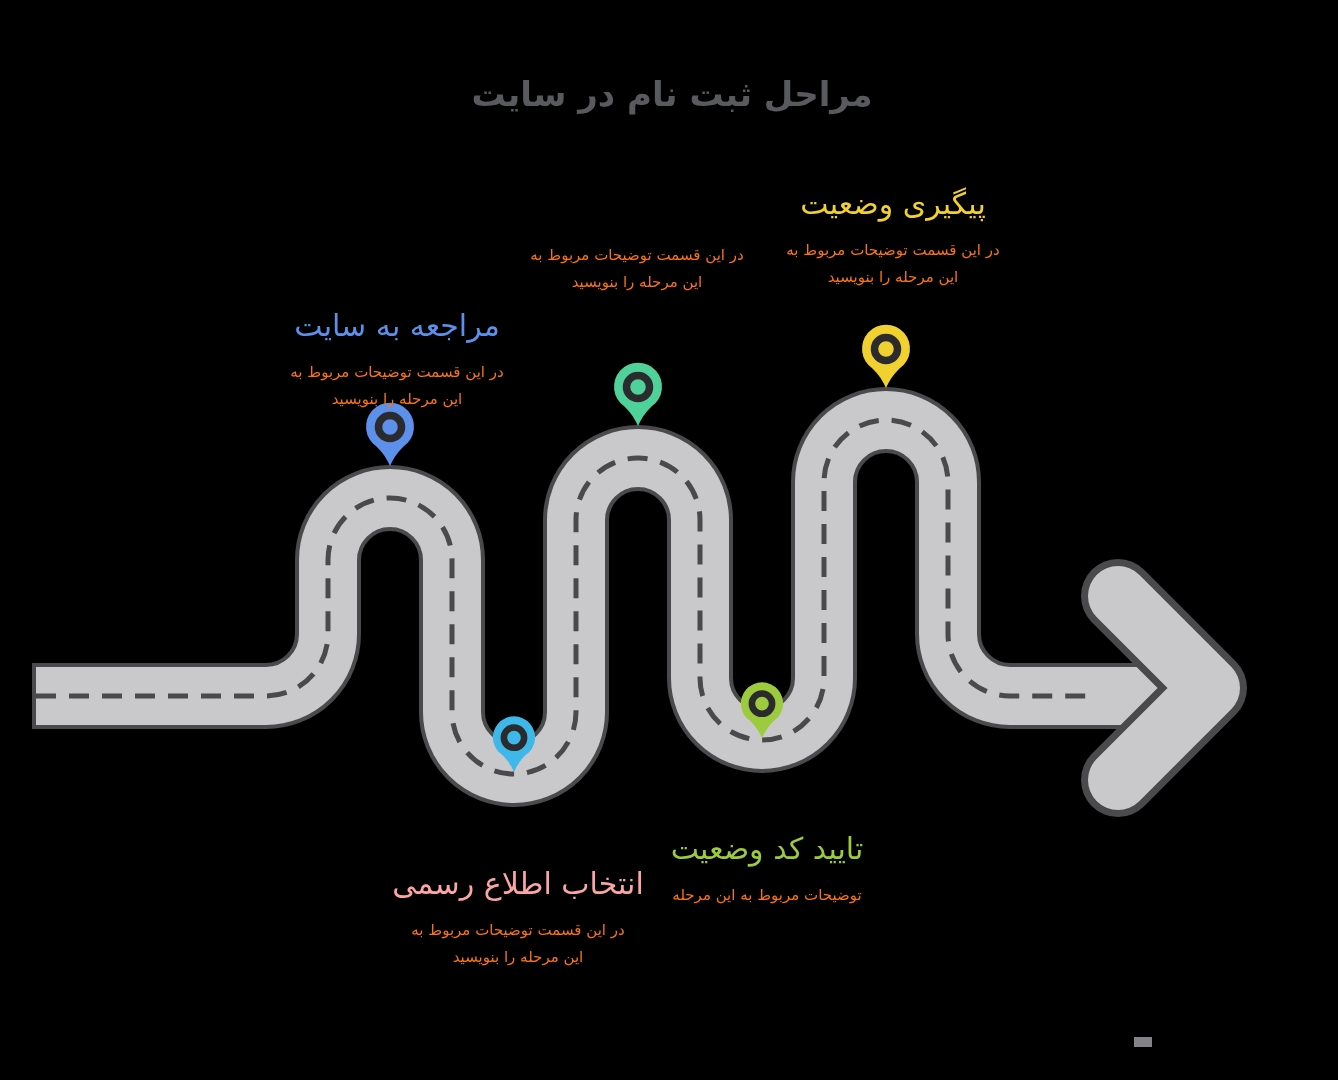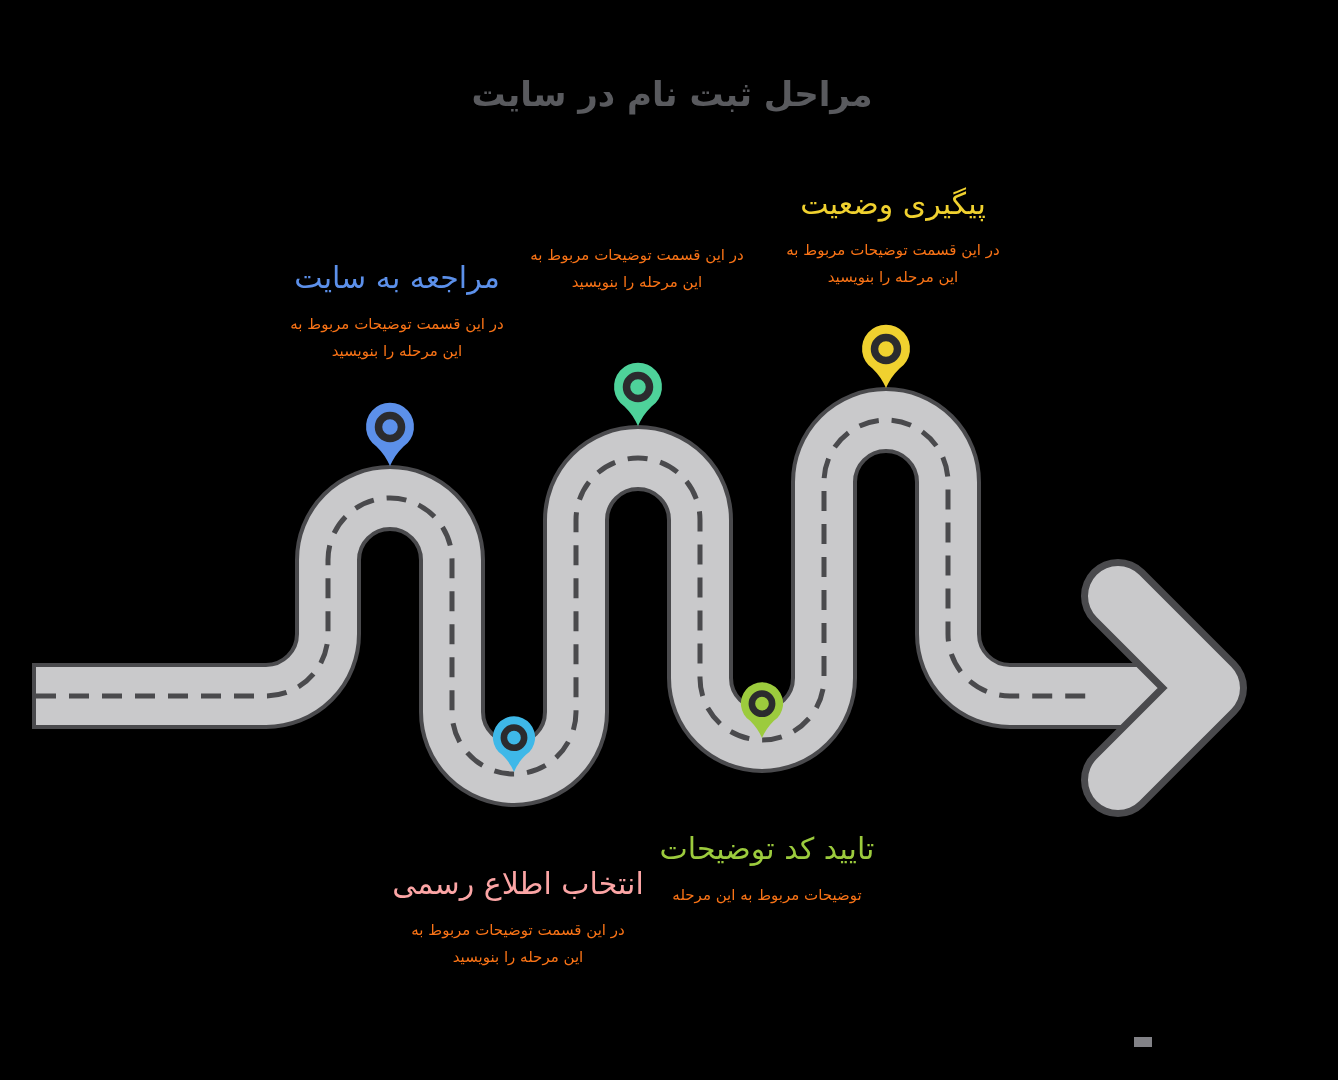--- a/index.html
+++ b/index.html
@@ -80,41 +80,41 @@
         </g>
         <g transform="translate(886,388) scale(1)">
           <path d="M 0 0 C -3 -7 -7 -13 -13.5 -19.5 A 24 24 0 1 1 13.5 -19.5 C 7 -13 3 -7 0 0 Z" fill="#F0D12F"></path>
           <circle cx="0" cy="-39" r="11.5" fill="none" stroke="#2B2B2E" stroke-width="7.5"></circle>
         </g>
       </g>
   </svg>
 
   <div id="labels">
       <div class="step-label" style="left: 397px; top: 260px;">
-        <div class="h" style="color: rgb(92, 144, 234);">مراجعه به سایت</div>
+        <div class="h" style="color: rgb(92, 144, 234); margin-top: 48px;">مراجعه به سایت</div>
         <div class="d">
           <div>در این قسمت توضیحات مربوط به</div>
           <div>این مرحله را بنویسید</div>
         </div>
       </div>
       <div class="step-label" style="left: 518px; top: 866px;">
         <div class="h" style="color: #fca5a5;">انتخاب اطلاع رسمی</div>
         <div class="d">
           <div>در این قسمت توضیحات مربوط به</div>
           <div>این مرحله را بنویسید</div>
         </div>
       </div>
       <div class="step-label" style="left: 637px; top: 226px;">
         <div class="d">
           <div>در این قسمت توضیحات مربوط به</div>
           <div>این مرحله را بنویسید</div>
         </div>
       </div>
       <div class="step-label" style="left: 767px; top: 831px;">
-        <div class="h" style="color: rgb(156, 203, 61);">تایید کد توضیحات</div>
+        <div class="h" style="color: rgb(156, 203, 61);">تایید کد وضعیت</div>
         <div class="d">
           <div>توضیحات مربوط به این مرحله</div>
         </div>
       </div>
       <div class="step-label" style="left: 893px; top: 186px;">
         <div class="h" style="color: rgb(240, 209, 47);">پیگیری وضعیت</div>
         <div class="d">
           <div>در این قسمت توضیحات مربوط به</div>
           <div>این مرحله را بنویسید</div>
         </div>

